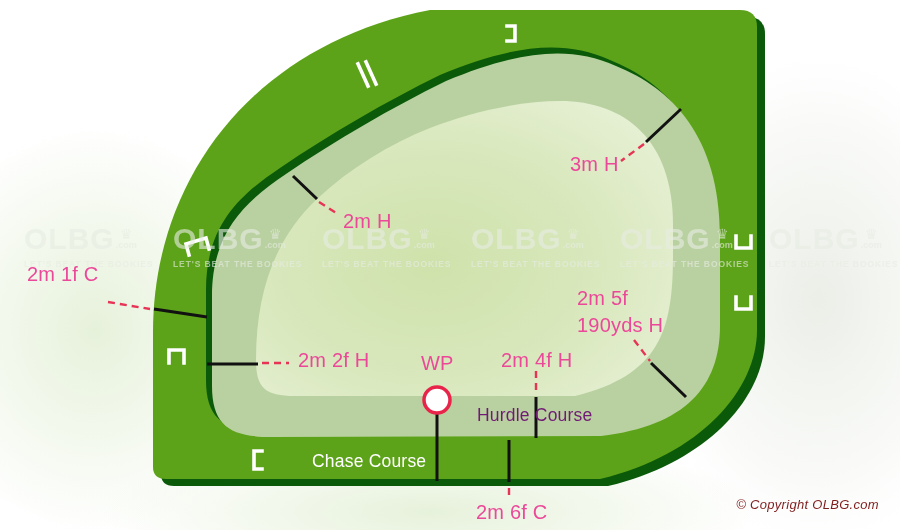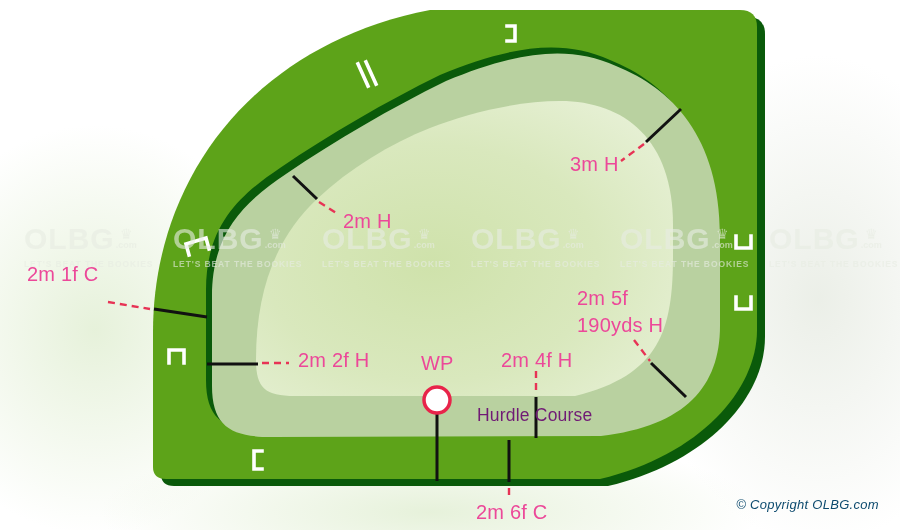--- a/index.html
+++ b/index.html
@@ -20,21 +20,21 @@
   #lbl-3mh{left:570px;top:153px;}
   #lbl-2m2fh{left:298px;top:349px;}
   #lbl-wp{left:421px;top:352px;width:34px;}
   #lbl-2m4fh{left:501px;top:349px;}
   #lbl-2m5f{left:577px;top:285px;line-height:27px;}
   #lbl-2m6fc{left:476px;top:501px;}
   #lbl-hurdle{left:477px;top:404px;font-size:17.5px;color:#701a75;}
   #lbl-chase{left:312px;top:450px;font-size:17.5px;color:#ffffff;}
   #lbl-copy{
     position:absolute;right:21px;top:497px;font-size:13px;
-    font-style:italic;color:#0c4a6e;letter-spacing:0.3px;
+    font-style:italic;color:#7f1d1d;letter-spacing:0.3px;
   }
 
   
   .wm{
     position:absolute;top:226px;width:116px;
     color:rgba(231,235,226,0.62);user-select:none;
   }
   .wm-top{display:flex;align-items:center;line-height:26px;}
   .wm-logo{font-size:30px;font-weight:bold;letter-spacing:1px;}
   .wm-right{display:inline-flex;flex-direction:column;align-items:center;margin-left:1px;}
@@ -183,15 +183,16 @@
   <div class="lbl" id="lbl-3mh">3m H</div>
   <div class="lbl" id="lbl-2m2fh">2m 2f H</div>
   <div class="lbl" id="lbl-wp">WP</div>
   <div class="lbl" id="lbl-2m4fh">2m 4f H</div>
   <div class="lbl" id="lbl-2m5f">
     <div>2m 5f</div>
     <div>190yds H</div>
   </div>
   <div class="lbl" id="lbl-2m6fc">2m 6f C</div>
   <div class="lbl" id="lbl-hurdle">Hurdle Course</div>
+  <div class="lbl" id="lbl-chase">Chase Course</div>
   <div id="lbl-copy">© Copyright OLBG.com</div>
 
 </div>
 
 </body></html>

